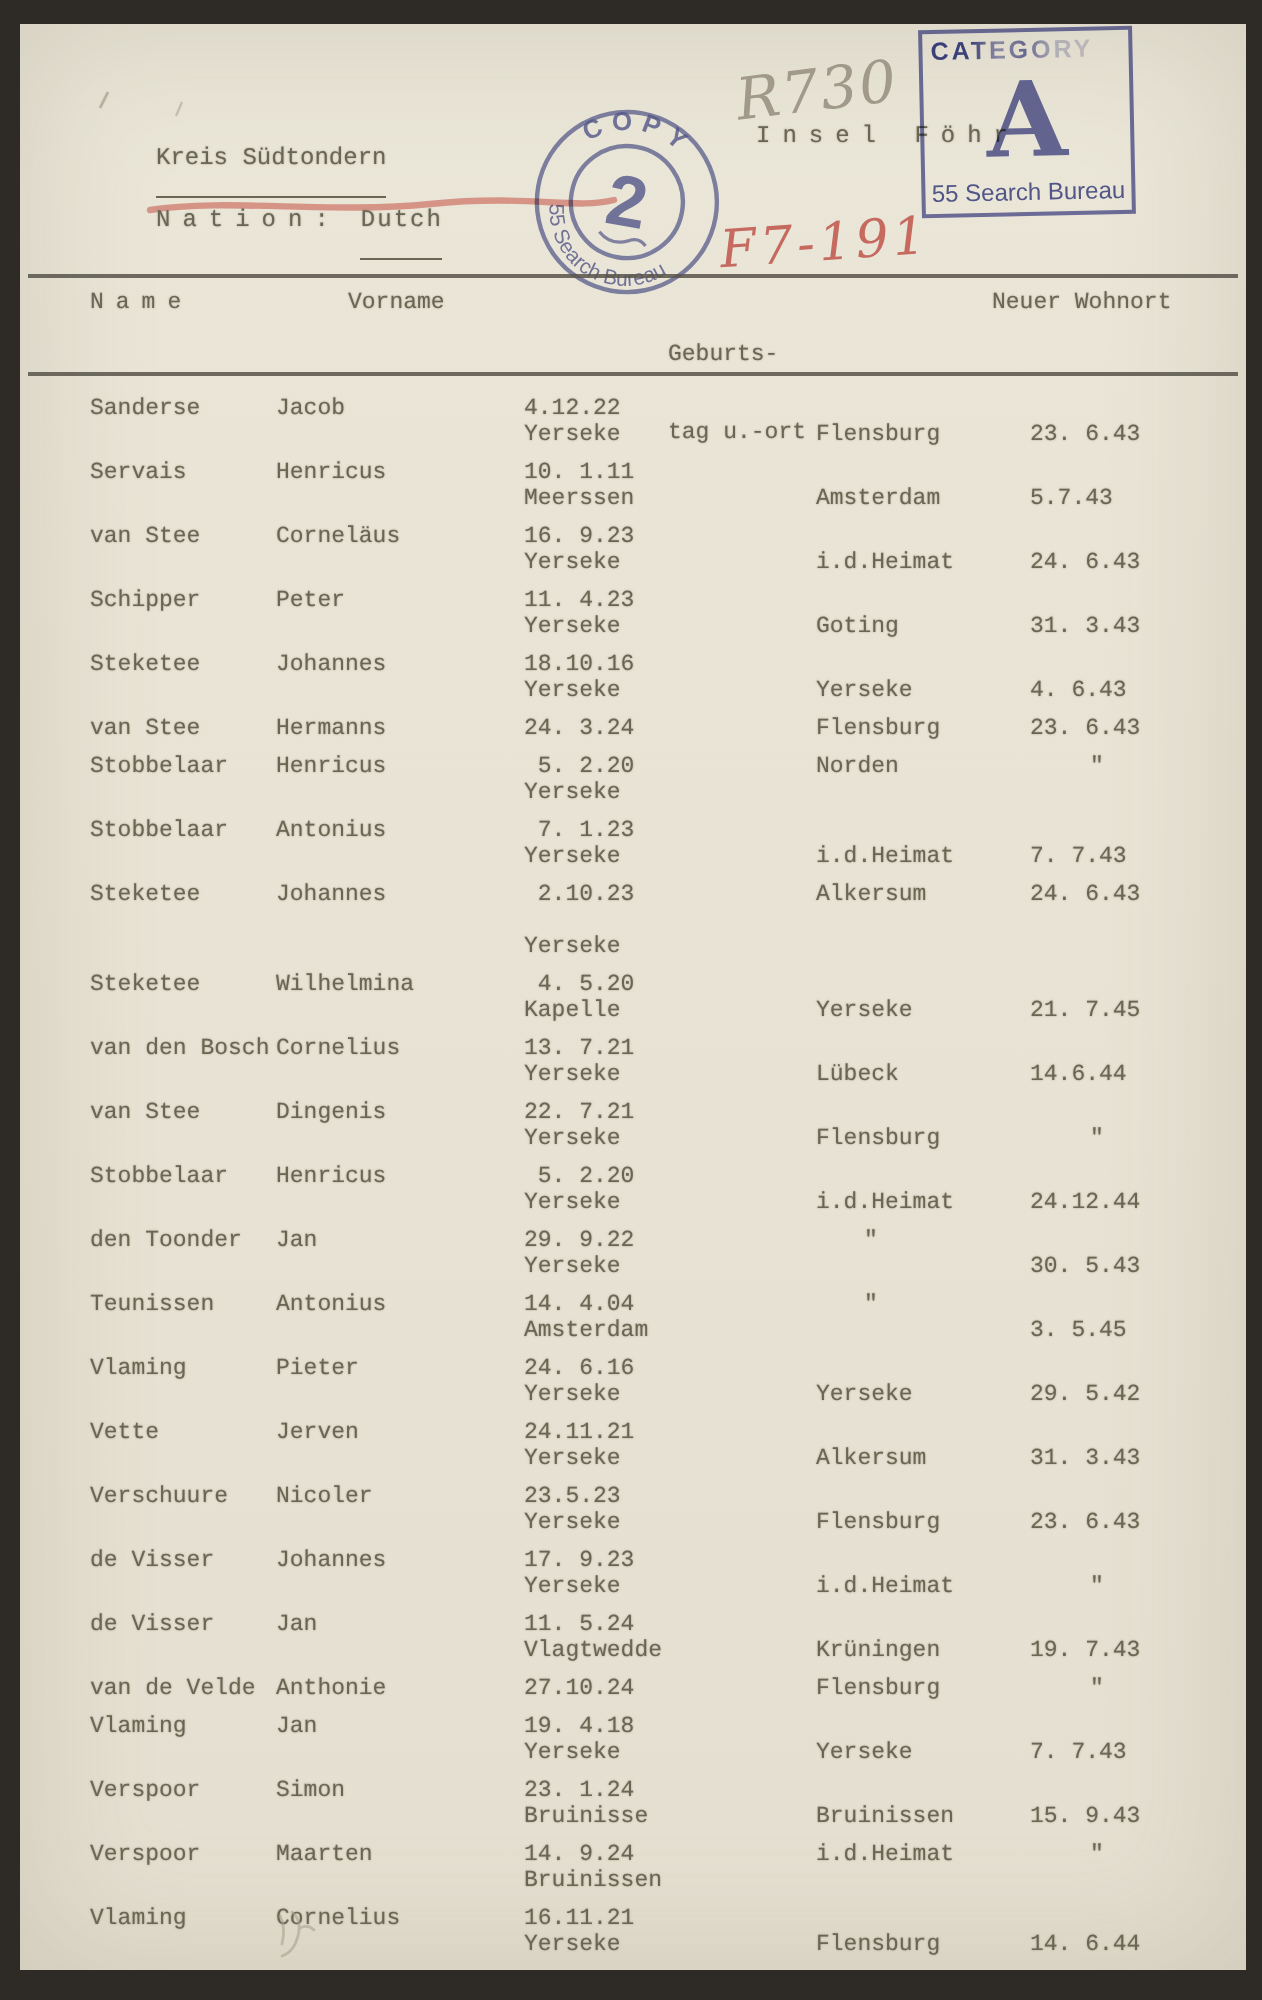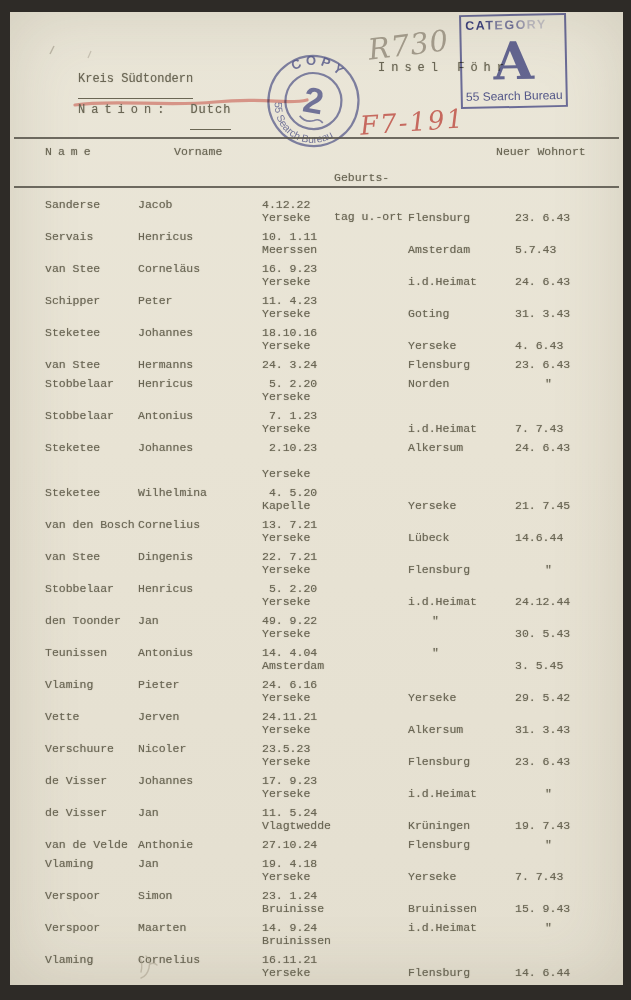--- a/index.html
+++ b/index.html
@@ -22,21 +22,21 @@
     white-space: pre;
     text-shadow: 0 0 1px rgba(106,102,84,.55);
   }
   .sperr { letter-spacing: 6px; }
   .u { border-bottom: 1.5px solid currentColor; padding-bottom: 12px; }
 
   
   .kreis   { position:absolute; left:68px; top:61px; font-size:12px; }
   .red-wave{ position:absolute; left:63px; top:84px; }
   .nation  { position:absolute; left:68px; top:92px; font-size:12px; }
-  .nation .val { margin-left:20px; letter-spacing:1px; }
+  .nation .val { margin-left:10px; letter-spacing:1px; }
   .insel   { position:absolute; left:328px; top:50px; font-size:12px;margin-left:40px; }
   .hand { font-family:"DejaVu Serif", serif; font-style:italic; }
   .r730 { position:absolute; left:358px; top:16px; font-size:29px; color:var(--pencil,#9a9282); transform:rotate(-7deg); letter-spacing:1px; opacity:.9; }
   .f7   { position:absolute; left:350px; top:95px; font-size:26px; color:var(--red-ink,#c0544a); transform:rotate(-4deg); letter-spacing:2px; opacity:.85; }
   .pencil-ticks { position:absolute; left:36px; top:26px; }
   .squiggle { position:absolute; left:116px; top:938px; }
 
   
   .copy-stamp { position:absolute; left:246px; top:32px; transform:rotate(10deg); mix-blend-mode:multiply; opacity:.88; }
   .copy-stamp text { font-family:"Liberation Sans", sans-serif; }
@@ -268,21 +268,21 @@
     <span class="c geb">
       <span class="geb-date"> 5. 2.20</span>
       <span class="geb-ort">Yerseke</span>
     </span>
     <span class="c wohnort">i.d.Heimat</span>
     <span class="c eintr">24.12.44</span>
   </div><div class="row w-top">
     <span class="c name">den Toonder</span>
     <span class="c vorname">Jan</span>
     <span class="c geb">
-      <span class="geb-date">49. 9.22</span>
+      <span class="geb-date">29. 9.22</span>
       <span class="geb-ort">Yerseke</span>
     </span>
     <span class="c wohnort ditto">"</span>
     <span class="c eintr">30. 5.43</span>
   </div><div class="row w-top">
     <span class="c name">Teunissen</span>
     <span class="c vorname">Antonius</span>
     <span class="c geb">
       <span class="geb-date">14. 4.04</span>
       <span class="geb-ort">Amsterdam</span>

